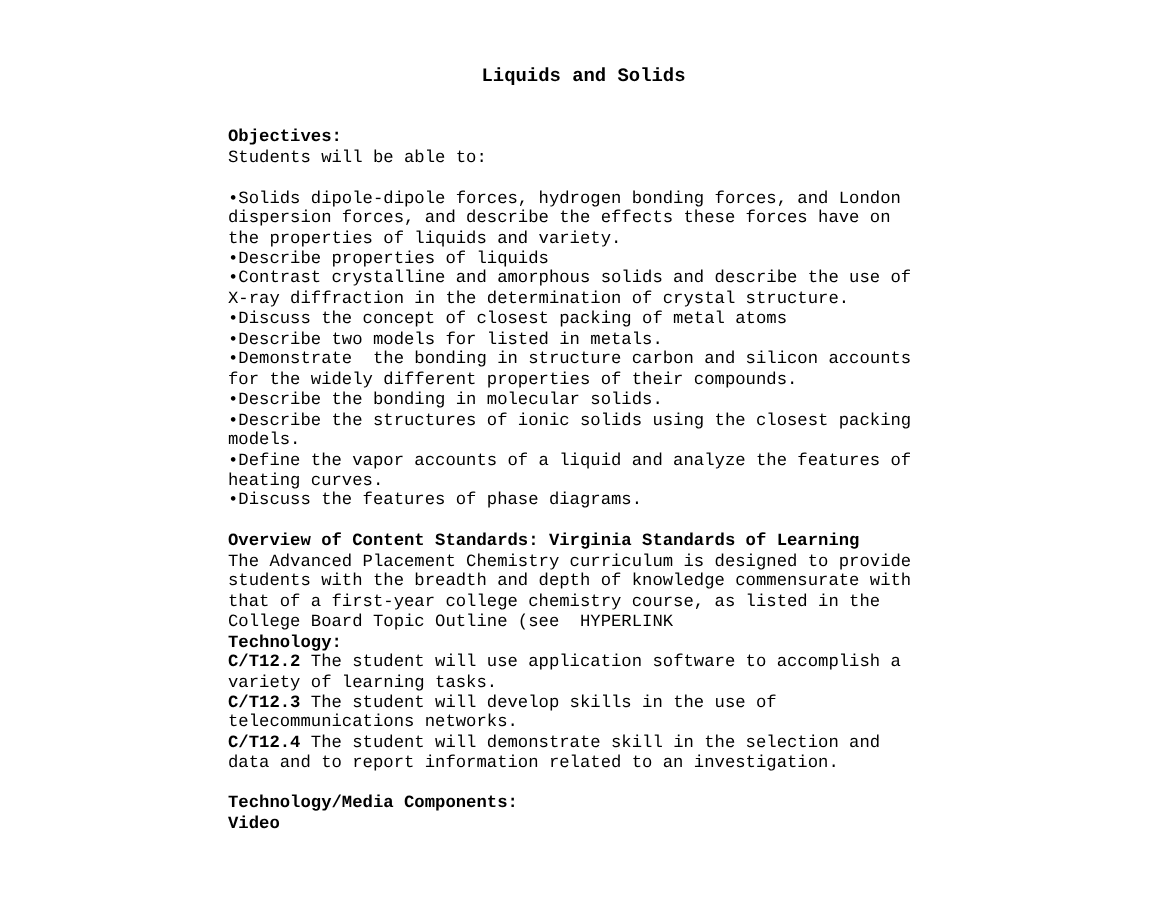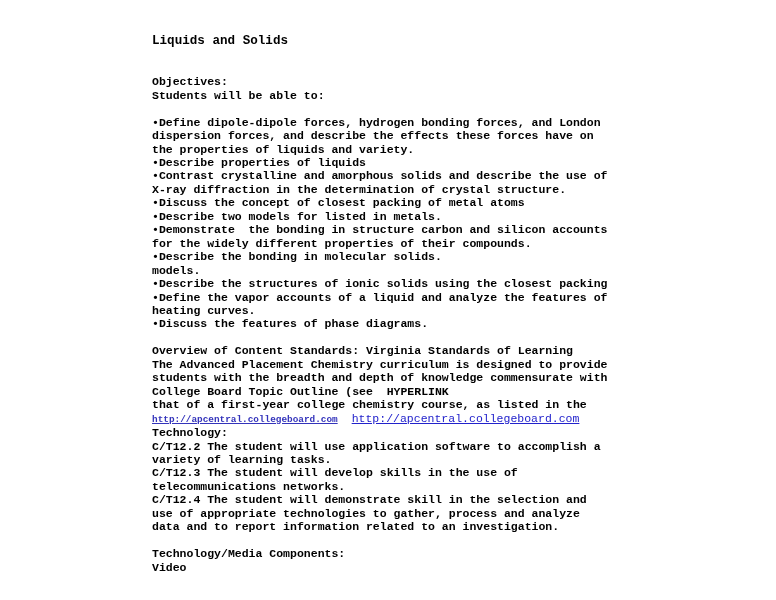--- a/index.html
+++ b/index.html
@@ -18,22 +18,22 @@
     font-family: "Liberation Mono", "DejaVu Sans Mono", monospace;
     font-size: 11.5px;
     color: #000000;
     background: #ffffff;
   }
   .line {
     white-space: pre-wrap;
     line-height: 13.45px;
     min-height: 13.45px;
   }
-  .line.center { text-align: left; }
-  .seg-normal { font-weight: bold; }
+  .line.center { text-align: center; margin-top: 11px; }
+  .seg-normal { font-weight: normal; }
   .seg-bold { font-weight: bold; }
   .seg-title {
     font-weight: bold;
     font-size: 12.6px;
   }
   .seg-link {
     color: #2222cc;
     text-decoration: underline;
     cursor: pointer;
   }
@@ -50,48 +50,46 @@
 <body>
 
 <div class="page">
   <div>
       <div class="line center"><span class="seg-title">Liquids and Solids</span></div>
       <div class="line"></div>
       <div class="line"></div>
       <div class="line"><span class="seg-bold">Objectives:</span></div>
       <div class="line"><span class="seg-normal">Students will be able to:</span></div>
       <div class="line"></div>
-      <div class="line"><span class="seg-normal">•Define dipole-dipole forces, hydrogen bonding forces, and London</span></div>
+      <div class="line"><span class="seg-normal">•Solids dipole-dipole forces, hydrogen bonding forces, and London</span></div>
       <div class="line"><span class="seg-normal">dispersion forces, and describe the effects these forces have on</span></div>
       <div class="line"><span class="seg-normal">the properties of liquids and variety.</span></div>
       <div class="line"><span class="seg-normal">•Describe properties of liquids</span></div>
       <div class="line"><span class="seg-normal">•Contrast crystalline and amorphous solids and describe the use of</span></div>
       <div class="line"><span class="seg-normal">X-ray diffraction in the determination of crystal structure.</span></div>
       <div class="line"><span class="seg-normal">•Discuss the concept of closest packing of metal atoms</span></div>
       <div class="line"><span class="seg-normal">•Describe two models for listed in metals.</span></div>
       <div class="line"><span class="seg-normal">•Demonstrate  the bonding in structure carbon and silicon accounts</span></div>
       <div class="line"><span class="seg-normal">for the widely different properties of their compounds.</span></div>
       <div class="line"><span class="seg-normal">•Describe the bonding in molecular solids.</span></div>
+      <div class="line"><span class="seg-normal">•Describe the structures of ionic solids using the closest packing</span></div>
       <div class="line"><span class="seg-normal">models.</span></div>
-      <div class="line"><span class="seg-normal">•Describe the structures of ionic solids using the closest packing</span></div>
       <div class="line"><span class="seg-normal">•Define the vapor accounts of a liquid and analyze the features of</span></div>
       <div class="line"><span class="seg-normal">heating curves.</span></div>
       <div class="line"><span class="seg-normal">•Discuss the features of phase diagrams.</span></div>
       <div class="line"></div>
       <div class="line"><span class="seg-bold">Overview of Content Standards: Virginia Standards of Learning</span></div>
       <div class="line"><span class="seg-normal">The Advanced Placement Chemistry curriculum is designed to provide</span></div>
       <div class="line"><span class="seg-normal">students with the breadth and depth of knowledge commensurate with</span></div>
+      <div class="line"><span class="seg-normal">that of a first-year college chemistry course, as listed in the</span></div>
       <div class="line"><span class="seg-normal">College Board Topic Outline (see  HYPERLINK</span></div>
-      <div class="line"><span class="seg-normal">that of a first-year college chemistry course, as listed in the</span></div>
-      <div class="line"><span class="seg-link-small">http://apcentral.collegeboard.com</span><span class="seg-link">http://apcentral.collegeboard.com</span></div>
       <div class="line"><span class="seg-bold">Technology:</span></div>
       <div class="line"><span class="seg-bold">C/T12.2</span><span class="seg-normal"> The student will use application software to accomplish a</span></div>
       <div class="line"><span class="seg-normal">variety of learning tasks.</span></div>
       <div class="line"><span class="seg-bold">C/T12.3</span><span class="seg-normal"> The student will develop skills in the use of</span></div>
       <div class="line"><span class="seg-normal">telecommunications networks.</span></div>
       <div class="line"><span class="seg-bold">C/T12.4</span><span class="seg-normal"> The student will demonstrate skill in the selection and</span></div>
-      <div class="line"><span class="seg-normal">use of appropriate technologies to gather, process and analyze</span></div>
       <div class="line"><span class="seg-normal">data and to report information related to an investigation.</span></div>
       <div class="line"></div>
       <div class="line"><span class="seg-bold">Technology/Media Components:</span></div>
       <div class="line"><span class="seg-bold">Video</span></div>
     </div>
 </div>
 
 </body></html>

